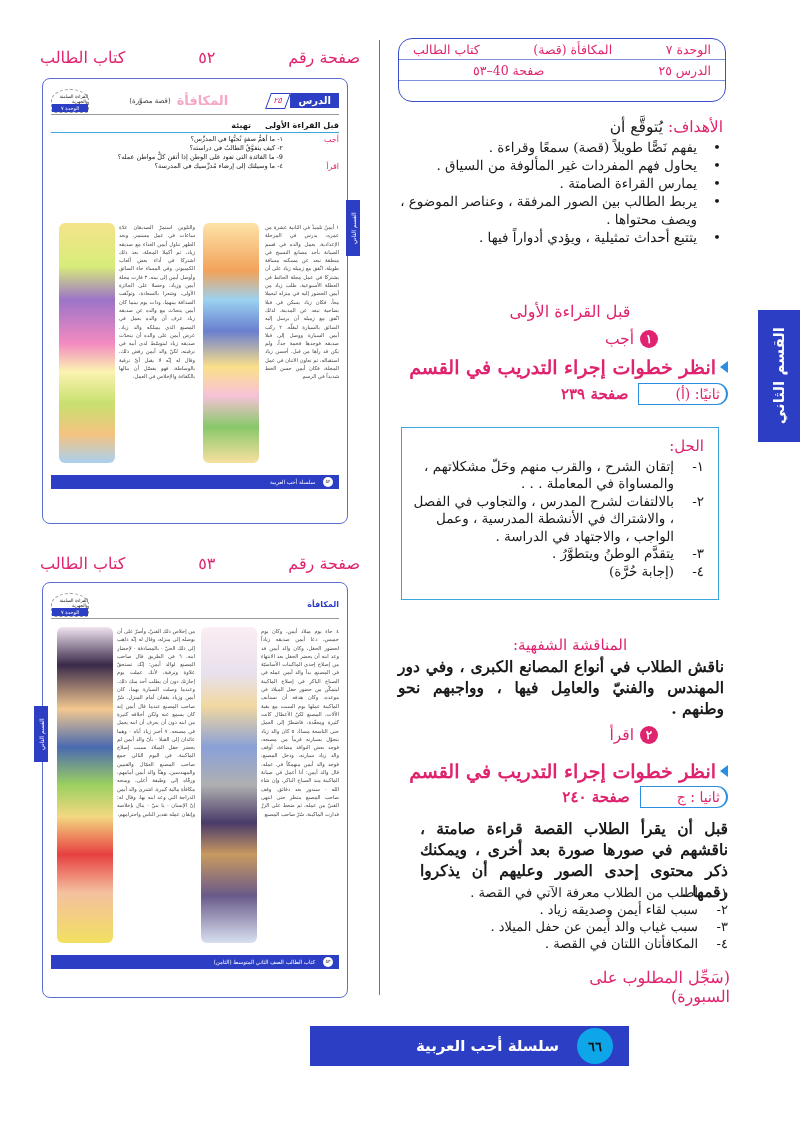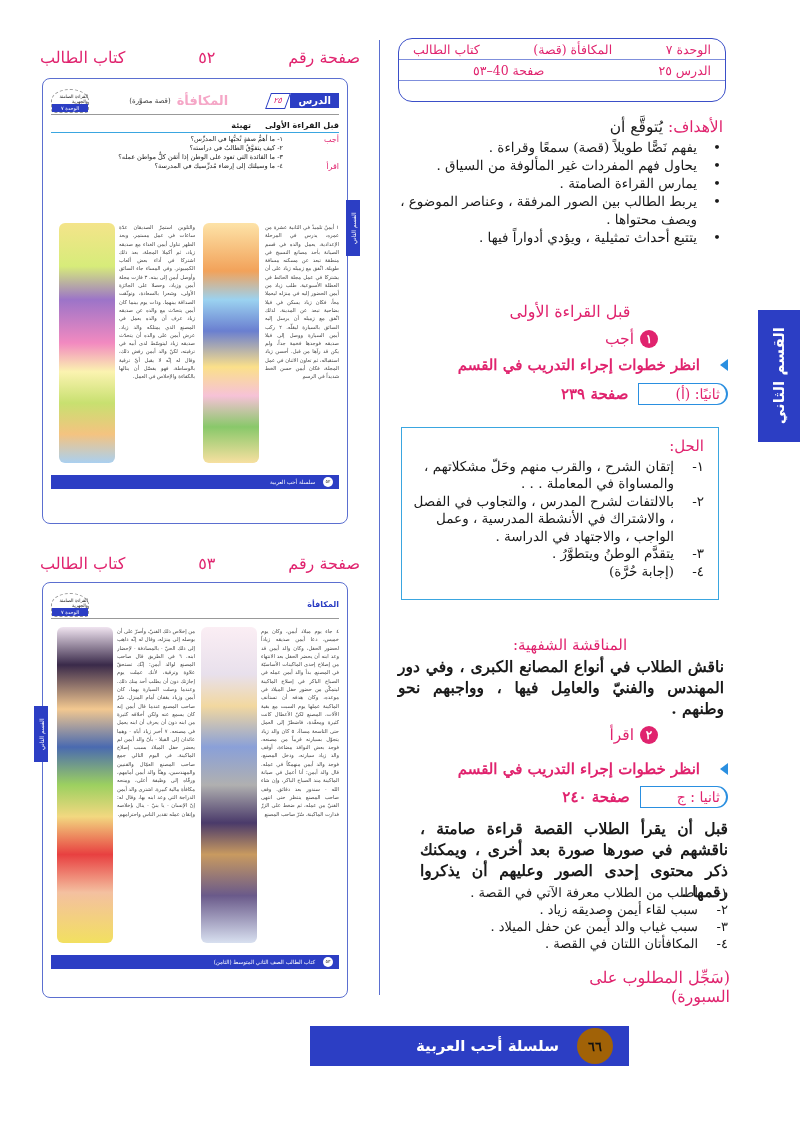--- a/index.html
+++ b/index.html
@@ -17,38 +17,38 @@
   .goals { position: absolute; left: 398px; top: 118px; width: 325px; font-size: 13.5px; line-height: 18px; }
   .goals .title { font-size: 15.5px; margin-bottom: 2px; }
   .goals .title b { font-weight: normal; color: #e0236e; margin-top: 28px; }
   .goals ul { list-style: none; padding-right: 26px; }
   .goals li { position: relative; }
   .goals li::before { content: "•"; position: absolute; right: -24px; }
 
   .sec-title { position: absolute; font-size: 16px; color: #e0236e; text-align: center; }
   .step { position: absolute; display: flex; align-items: center; gap: 6px; font-size: 15.5px; color: #e0236e; }
   .circ { display: inline-flex; width: 18px; height: 18px; border-radius: 50%; background: #e0236e; color: #fff; font-size: 12px; align-items: center; justify-content: center; font-weight: bold; }
-  .instr { position: absolute; font-size: 15px; color: #e0236e; font-weight: bold; display: flex; align-items: center; gap: 20px; }
+  .instr { position: absolute; font-size: 19px; color: #e0236e; font-weight: bold; display: flex; align-items: center; gap: 4px; }
   .tri { width: 0; height: 0; border-top: 6px solid transparent; border-bottom: 6px solid transparent; border-left: 8px solid #2a8fe0; transform: scaleX(-1); }
   .ref { position: absolute; display: flex; align-items: center; gap: 10px; font-size: 15px; color: #e0236e; font-weight: bold; }
   .pill { display: inline-block; border: 1.5px solid #2a8fe0; border-radius: 0 12px 12px 0; border-right: 2px solid #2a8fe0; padding: 0 6px 0 36px; height: 22px; line-height: 20px; font-size: 14px; font-weight: normal; }
   .pill .pt { color: #e0236e; }
 
   .solbox { position: absolute; left: 401px; top: 427px; width: 318px; height: 173px; border: 1.5px solid #3aa6e0; padding: 10px 14px 0 10px; font-size: 13.5px; line-height: 17.5px; }
   .solbox .title { color: #e0236e; font-size: 15px; margin-bottom: 2px; }
   .olist { list-style: none; }
   .olist li { display: flex; gap: 8px; }
   .olist .n { flex: 0 0 22px; white-space: nowrap; }
 
   .disc-title { position: absolute; left: 470px; top: 636px; width: 200px; text-align: center; font-size: 15px; color: #e0236e; }
   .bold-par { position: absolute; font-size: 15.5px; font-weight: bold; line-height: 21px; text-align: justify; }
   .small-list { position: absolute; font-size: 13px; line-height: 17px; }
 
   .footer-bar { position: absolute; left: 310px; top: 1026px; width: 319px; height: 40px; background: #2c3ec4; display: flex; align-items: center; padding-right: 16px; gap: 18px; }
-  .footer-bar .num { width: 36px; height: 36px; border-radius: 50%; background: #a16207; display: flex; align-items: center; justify-content: center; font-size: 13px; font-weight: bold; color: #111; }
+  .footer-bar .num { width: 36px; height: 36px; border-radius: 50%; background: #0ea5e9; display: flex; align-items: center; justify-content: center; font-size: 13px; font-weight: bold; color: #111; }
   .footer-bar .t { color: #fff; font-family: "DejaVu Sans", sans-serif; font-size: 15px; font-weight: bold; letter-spacing: 0.5px; }
 
   .side-tab { position: absolute; left: 758px; top: 310px; width: 42px; height: 132px; background: #2c3ec4; display: flex; align-items: center; justify-content: center; }
   .side-tab span { color: #fff; font-family: "DejaVu Sans", sans-serif; font-size: 15px; font-weight: bold; writing-mode: vertical-rl; transform: rotate(180deg); white-space: nowrap; }
 
   
   .pg-label { position: absolute; left: 40px; width: 320px; display: flex; justify-content: space-between; font-size: 16px; color: #e0236e; }
   .thumb { position: absolute; left: 42px; width: 306px; border: 1.5px solid #5b6fd0; border-radius: 8px; background: #fff; overflow: hidden; }
 
   .th-head { position: absolute; top: 8px; left: 8px; right: 8px; height: 28px; display: flex; align-items: center; justify-content: space-between; border-bottom: 1px solid #999; }
@@ -227,21 +227,21 @@
     <div class="qrow">
         <span class="lab">أجب</span>
         <span>١- ما أهمُّ صفةٍ تُحبُّها في المدرِّس؟</span>
       </div>
     <div class="qrow">
         <span class="lab"></span>
         <span>٢- كيف يتفوَّقُ الطالبُ في دراسته؟</span>
       </div>
     <div class="qrow">
         <span class="lab"></span>
-        <span>٣- ما الفائدة التي تعود على الوطن إذا أتقن كلٌّ مواطن عمله؟</span>
+        <span>9- ما الفائدة التي تعود على الوطن إذا أتقن كلٌّ مواطن عمله؟</span>
       </div>
     <div class="qrow">
         <span class="lab">اقرأ</span>
         <span>٤- ما وسيلتك إلى إرضاء مُدرِّسيك في المدرسة؟</span>
       </div>
   </div>
 
   <div class="story" style="right:8px; top:144px; width:74px; height:240px;">١ أيمنُ تلميذٌ في الثانية عشرة من عمره، يدرس في المرحلة الإعدادية، يعمل والده في قسم الصيانة بأحد مصانع النسيج في منطقة تبعد عن مسكنه مسافة طويلة. اتّفق مع زميله زياد على أن يشتركا في عمل مجلة الحائط في العطلة الأسبوعية. طلب زياد من أيمن الحضور إليه في منزله ليعملا معاً، فكان زياد يسكن في فيلا بضاحية تبعد عن المدينة. لذلك اتّفق مع زميله أن يرسل إليه السائق بالسيارة ليقلّه. ٢ ركب أيمن السيارة ووصل إلى فيلا صديقه فوجدها فخمة جداً، ولم يكن قد رآها من قبل. أحسن زياد استقباله، ثم تعاون الاثنان في عمل المجلة، فكان أيمن حسن الخط شديداً في الرسم</div>
   <div class="pic" style="right:88px; top:144px; width:56px; height:240px; background:linear-gradient(180deg,#fde3a8 0%,#f2a25a 20%,#9bd2f0 32%,#6a7fd0 45%,#fbe08a 60%,#f6c2d7 72%,#89c86a 85%,#f7e0a0 100%);"></div>
   <div class="story" style="right:152px; top:144px; width:76px; height:240px;">والتلوين استمرّ الصديقان عدّة ساعات في عمل مستمر. وبعد الظهر تناول أيمن الغداء مع صديقه زياد، ثم أكملا المجلة، بعد ذلك اشتركا في أداء بعض ألعاب الكمبيوتر. وفي المساء جاء السائق وأوصل أيمن إلى بيته. ٣ فازت مجلة أيمن وزياد، وحصلا على الجائزة الأولى، وشعرا بالسعادة، وتوثّقت الصداقة بينهما. وذات يوم بينما كان أيمن يتحدّث مع والده عن صديقه زياد عرف أن والده يعمل في المصنع الذي يمتلكه والد زياد. عرض أيمن على والده أن يتحدّث صديقه زياد ليتوسّط لدى أبيه في ترقيته، لكنّ والد أيمن رفض ذلك، وقال له إنّه لا يقبل أيّ ترقية بالوساطة، فهو يفضّل أن ينالها بالكفاءة والإخلاص في العمل.</div>

